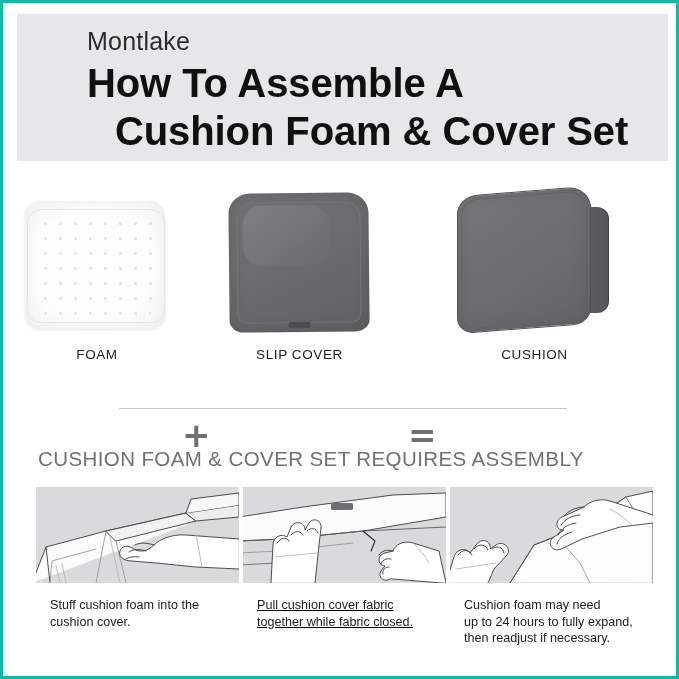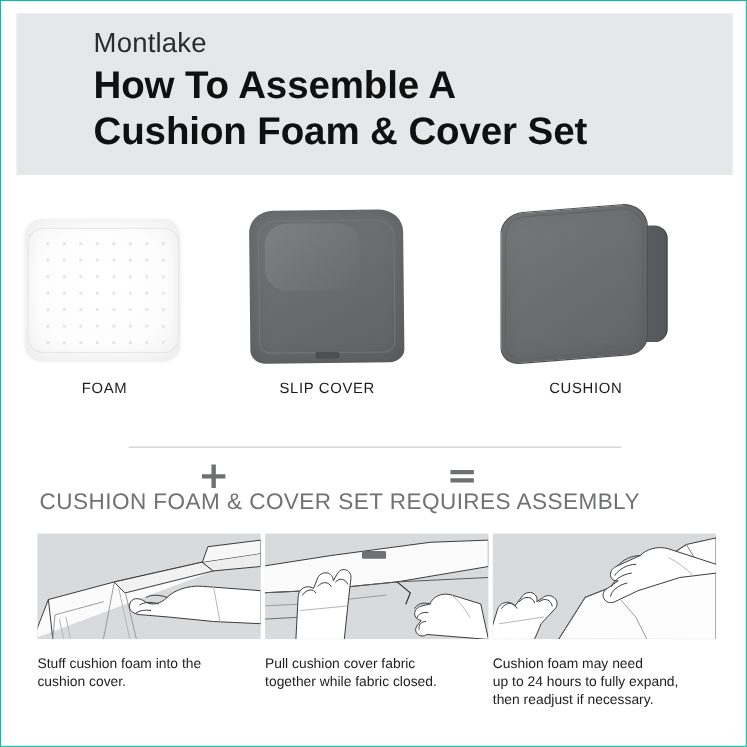--- a/index.html
+++ b/index.html
@@ -11,21 +11,21 @@
     width: 679px;
     height: 679px;
     font-family: "Liberation Sans", sans-serif;
     -webkit-font-smoothing: antialiased;
   }
   #page {
     position: relative;
     width: 679px;
     height: 679px;
     box-sizing: border-box;
-    border: 1px solid #14b8a6;
+    border: 3px solid #14b8a6;
     background: #ffffff;
     overflow: hidden;
   }
 
   
   .header-band {
     position: absolute;
     left: 14px;
     top: 11px;
     width: 651px;
@@ -40,27 +40,27 @@
     font-weight: 400;
     color: #2b2b2b;
     letter-spacing: 0.2px;
     line-height: 1;
   }
   .headline {
     position: absolute;
     left: 84px;
     top: 56px;
     width: 560px;
-    font-size: 35px;
+    font-size: 40px;
     font-weight: 700;
     color: #101010;
     line-height: 1.21;
     letter-spacing: -0.1px;
   }
-  .headline .l2 { display: block; }
+  .headline .l2 { display: block; margin-left: 28px; }
 
   
   .product-row {
     position: absolute;
     left: 0;
     top: 172px;
     width: 579px;
     height: 200px;
   }
   .product-cell {
@@ -238,38 +238,39 @@
     left: 33px;
     top: 484px;
     width: 617px;
   }
   .step {
     position: absolute;
     top: 0;
     width: 203px;
   }
   .step-1 { left: 0px; }
-  .step-2 { left: 207px; }
+  .step-2 { left: 207px; text-decoration: underline; }
   .step-3 { left: 414px; }
 
   .step-figure {
     position: relative;
     width: 203px;
     height: 96px;
     background: #d9dadc;
     overflow: hidden;
   }
   .step-figure svg { display: block; }
 
   .step-caption {
     margin-top: 14px;
     font-size: 12.6px;
     line-height: 1.33;
     color: #1d1d1d;
     font-weight: 400;
+    margin-left: 14px;
   }
   .step-caption .cl { display: block; }
 </style>
 </head>
 <body>
 
 <div id="page">
 
   <div class="header-band"></div>
   <div class="brand">Montlake</div>

